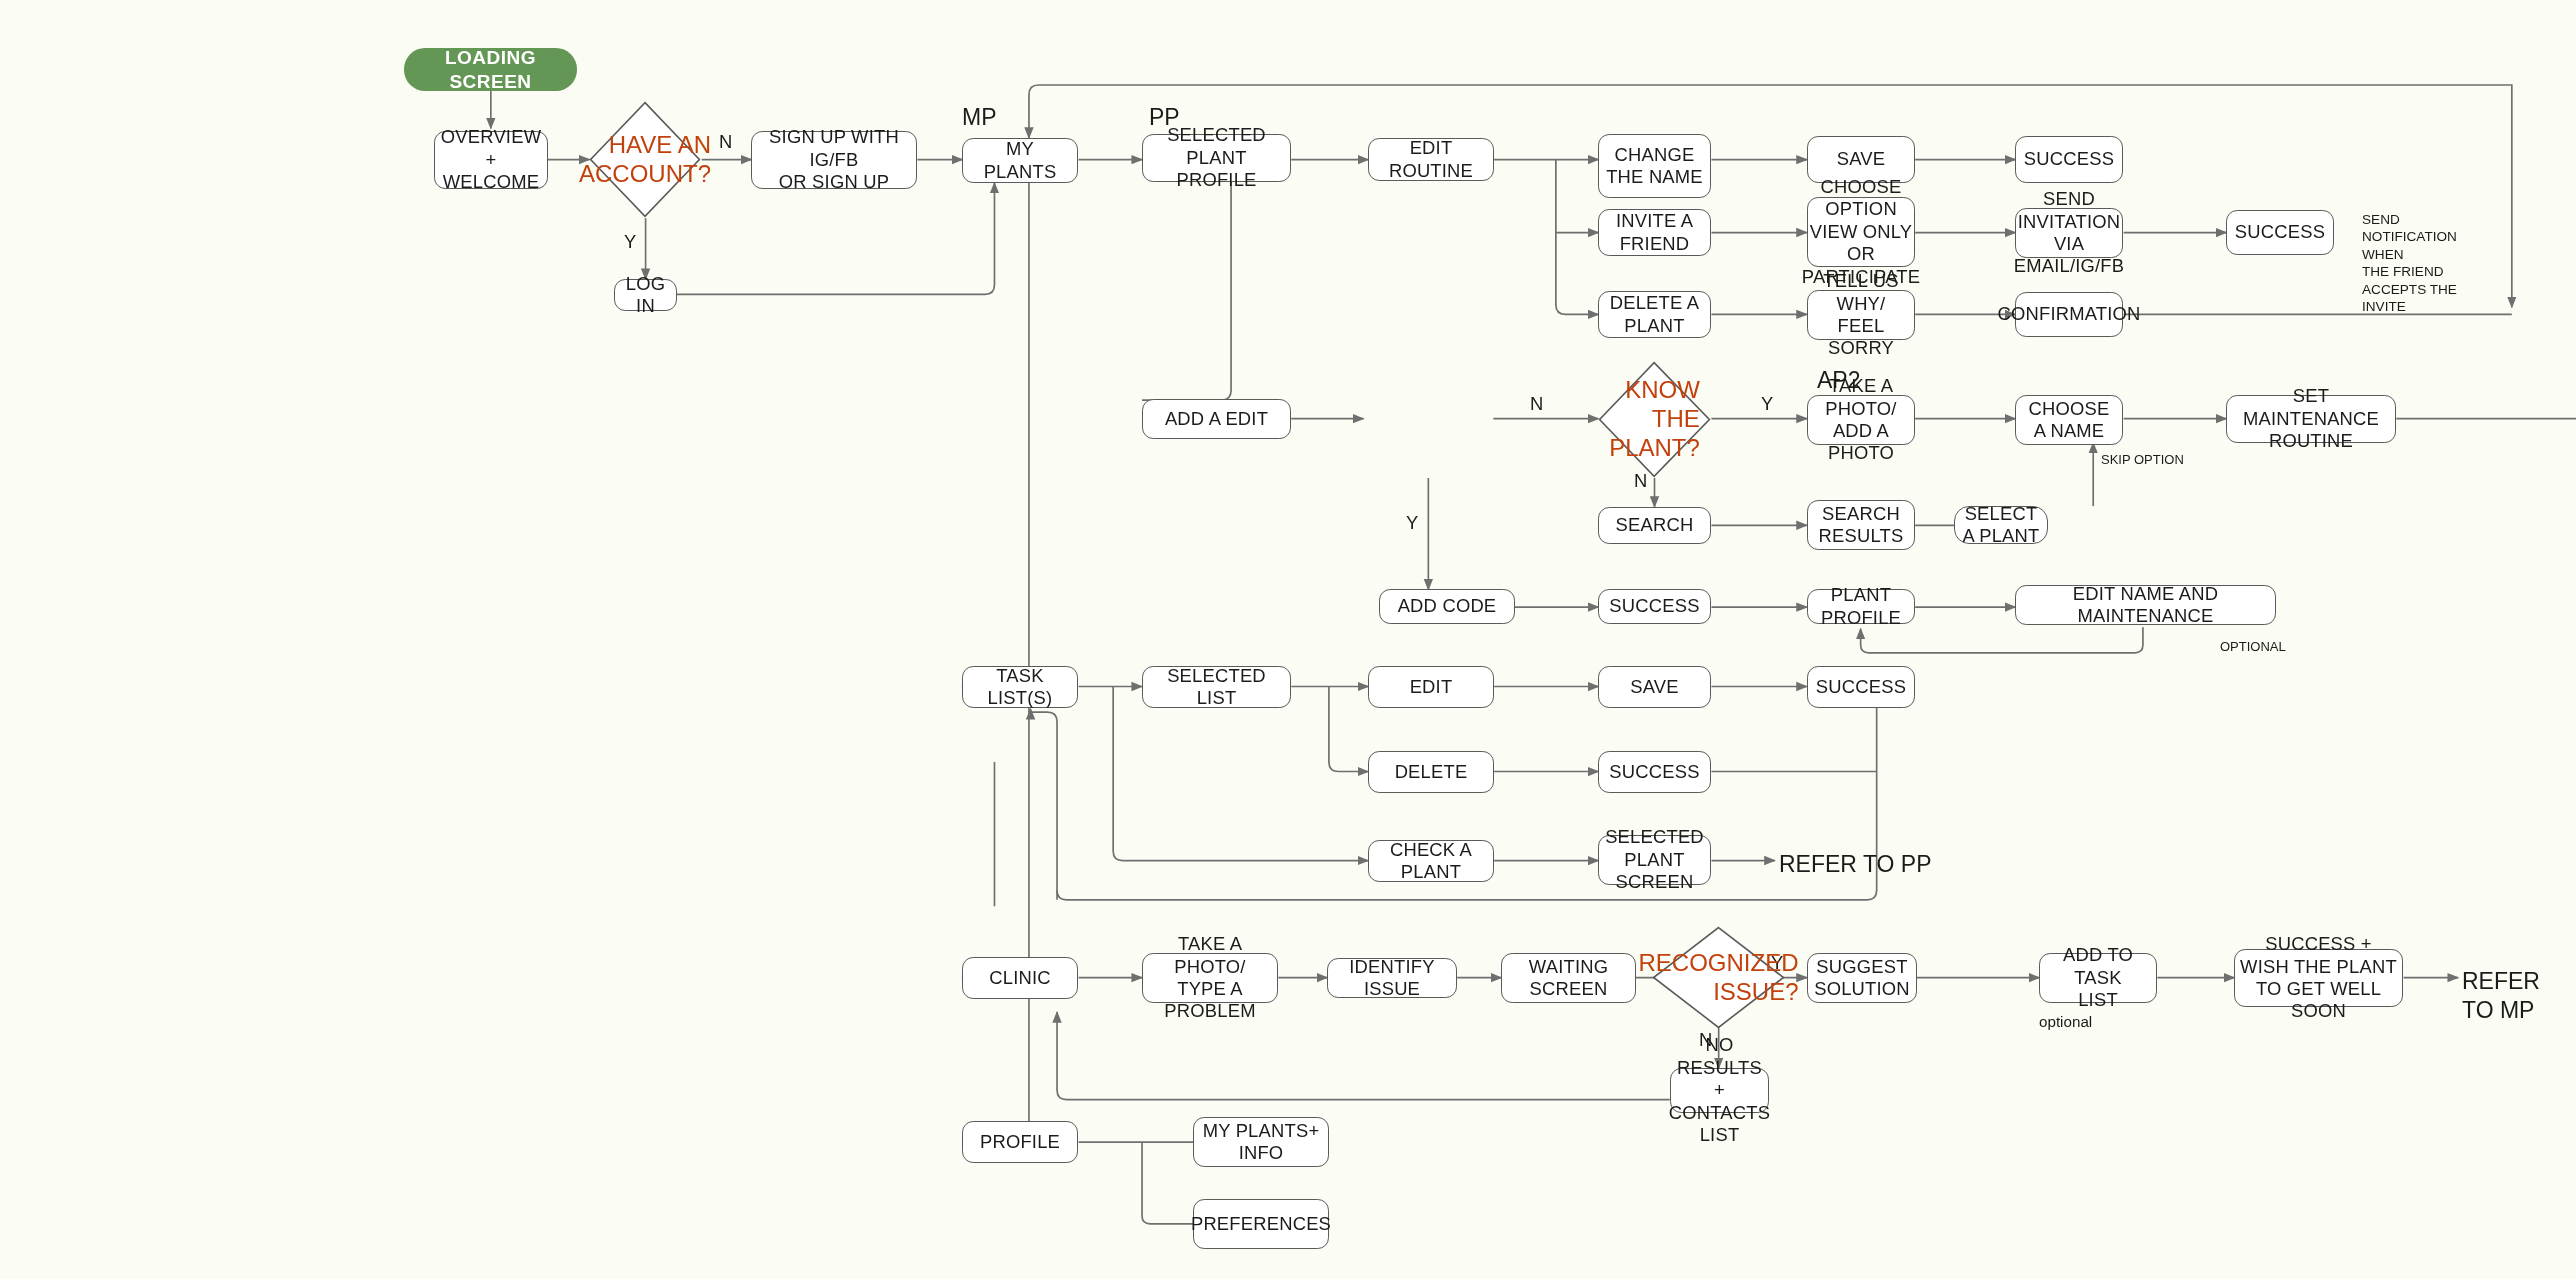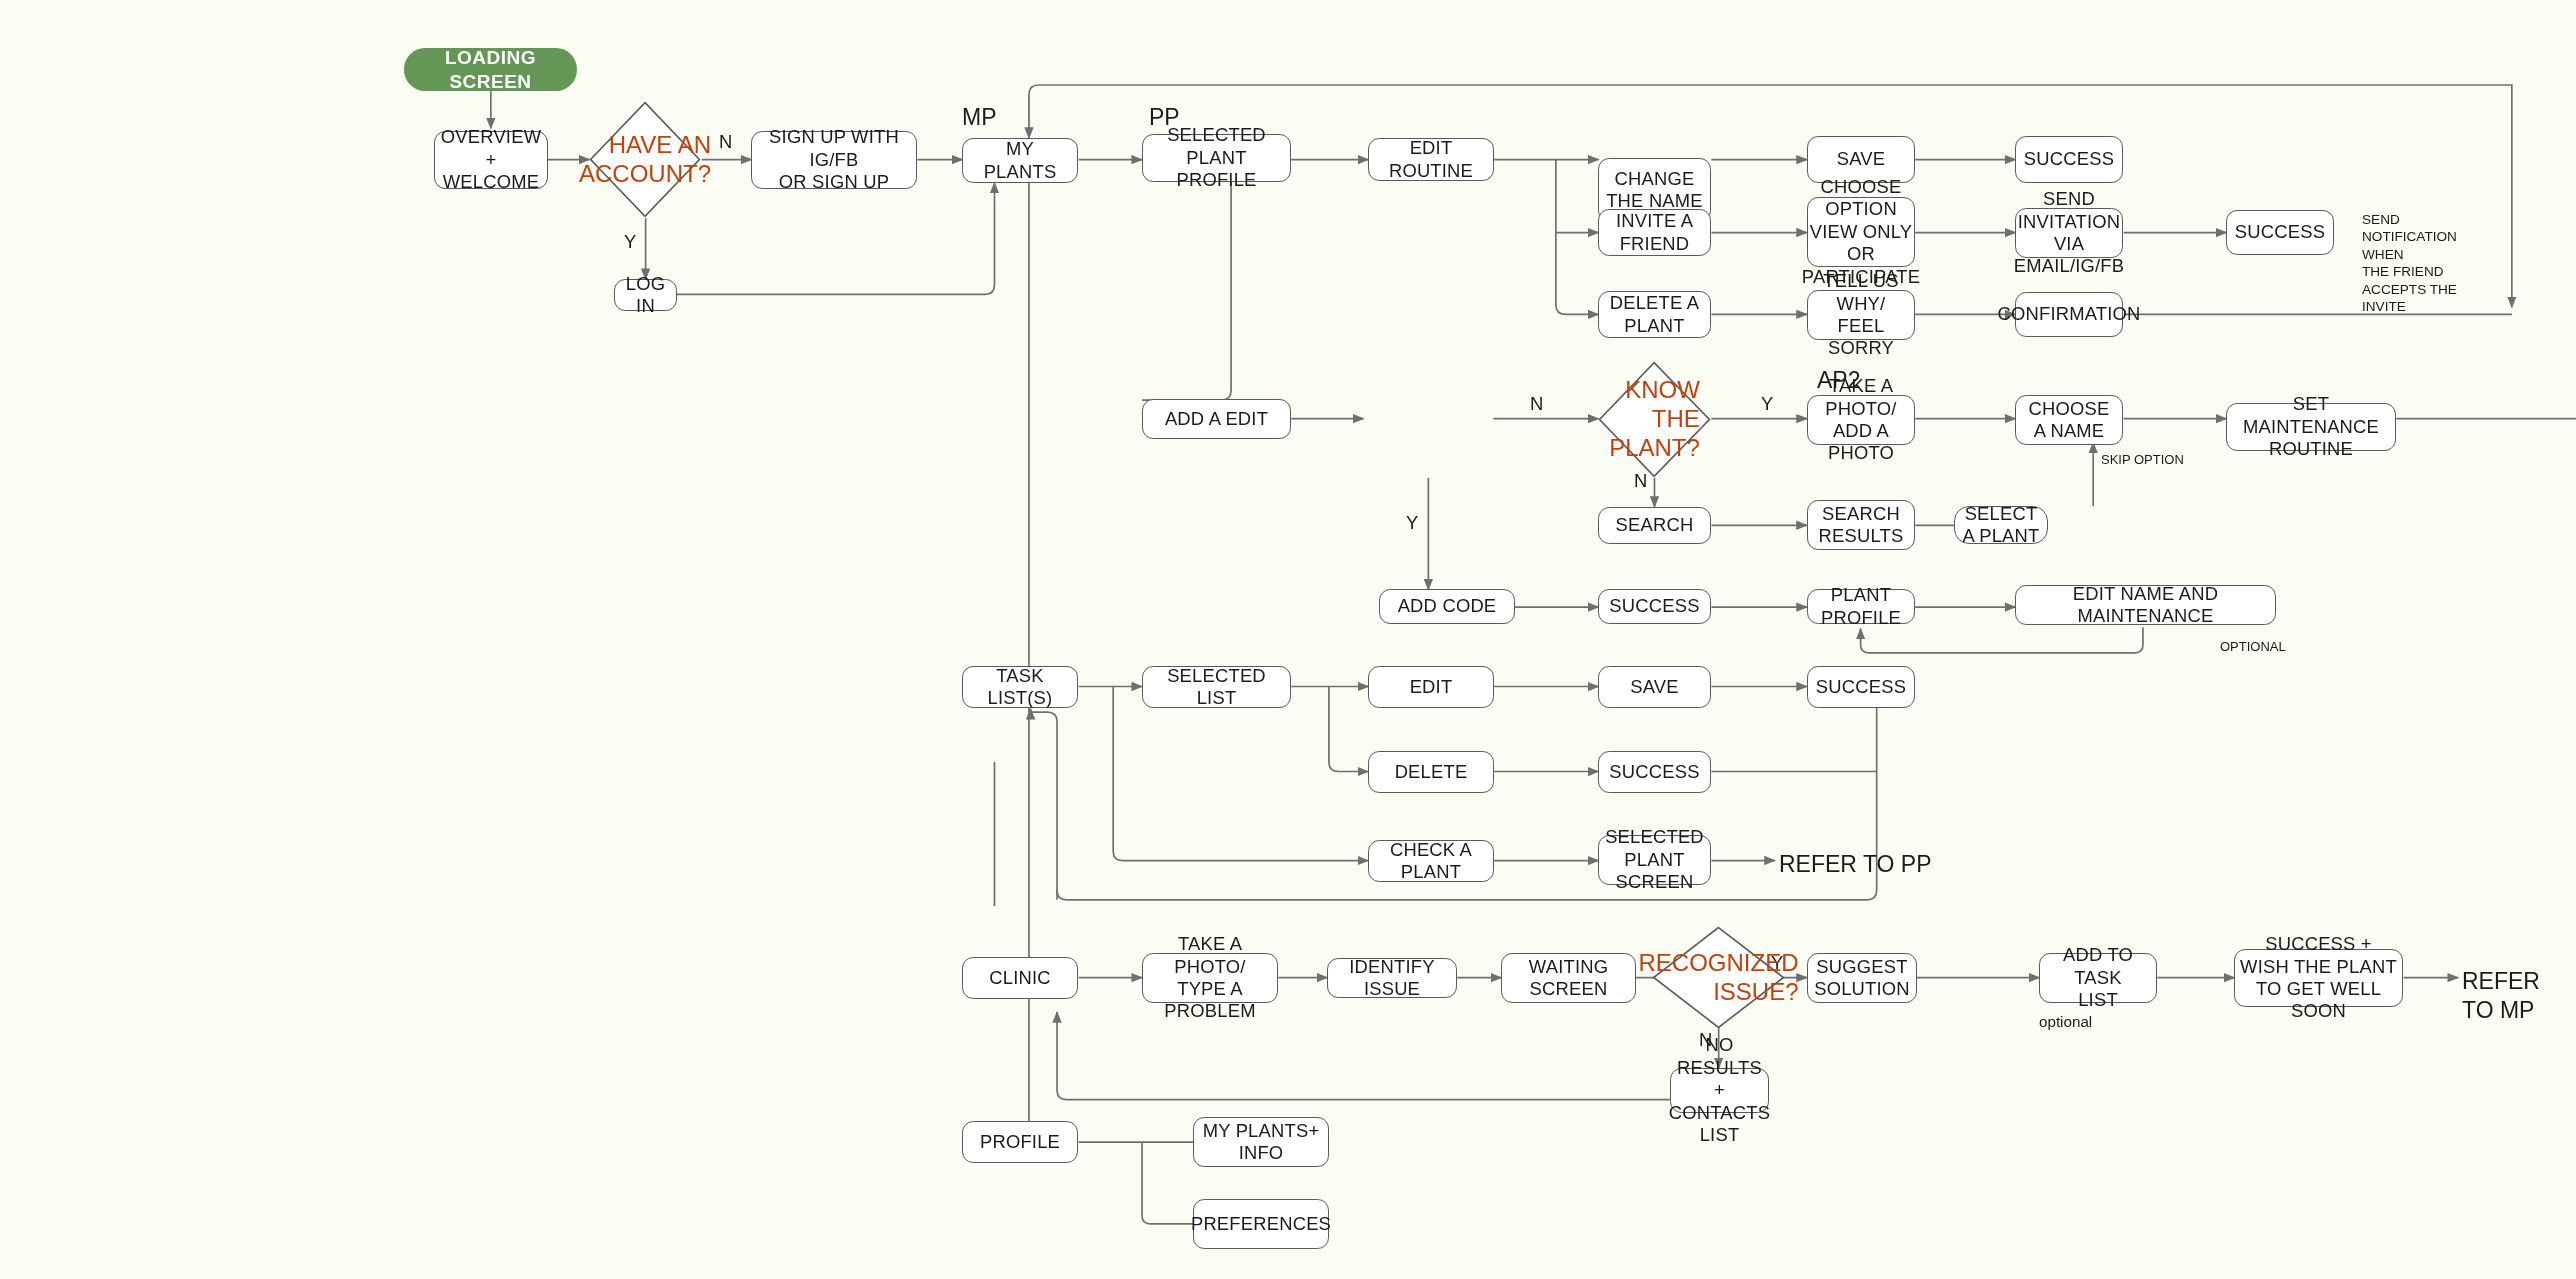--- a/index.html
+++ b/index.html
@@ -248,21 +248,21 @@
 
   <div class="node" style="left:614px; top:279px; width:63px; height:32px;">LOG IN</div>
 
   <div class="node" style="left:962px; top:138px; width:116px; height:45px;">MY PLANTS</div>
 
   <div class="node" style="left:1142px; top:134px; width:149px; height:48px;">SELECTED
 PLANT PROFILE</div>
 
   <div class="node" style="left:1368px; top:138px; width:126px; height:43px;">EDIT ROUTINE</div>
 
-  <div class="node" style="left:1598px; top:134px; width:113px; height:64px;margin-top:24px;">CHANGE
+  <div class="node" style="left:1598px; top:134px; width:113px; height:64px;">CHANGE
 THE NAME</div>
 
   <div class="node" style="left:1807px; top:136px; width:108px; height:47px;">SAVE</div>
 
   <div class="node" style="left:2015px; top:136px; width:108px; height:47px;">SUCCESS</div>
 
   <div class="node" style="left:1598px; top:209px; width:113px; height:47px;">INVITE A FRIEND</div>
 
   <div class="node" style="left:1807px; top:197px; width:108px; height:70px;">CHOOSE OPTION
 VIEW ONLY
@@ -291,21 +291,21 @@
 THE
 PLANT?</div>
   </div>
 
   <div class="node" style="left:1807px; top:395px; width:108px; height:50px;">TAKE A PHOTO/
 ADD A PHOTO</div>
 
   <div class="node" style="left:2015px; top:395px; width:108px; height:50px;">CHOOSE
 A NAME</div>
 
-  <div class="node" style="left:2226px; top:395px; width:170px; height:48px;margin-top:8px;">SET MAINTENANCE
+  <div class="node" style="left:2226px; top:395px; width:170px; height:48px;">SET MAINTENANCE
 ROUTINE</div>
 
   <div class="node" style="left:1598px; top:507px; width:113px; height:37px;">SEARCH</div>
 
   <div class="node" style="left:1807px; top:500px; width:108px; height:50px;">SEARCH
 RESULTS</div>
 
   <div class="node" style="left:1954px; top:506px; width:94px; height:38px;border-radius:15px;">SELECT A PLANT</div>
 
   <div class="node" style="left:1379px; top:589px; width:136px; height:35px;">ADD CODE</div>

